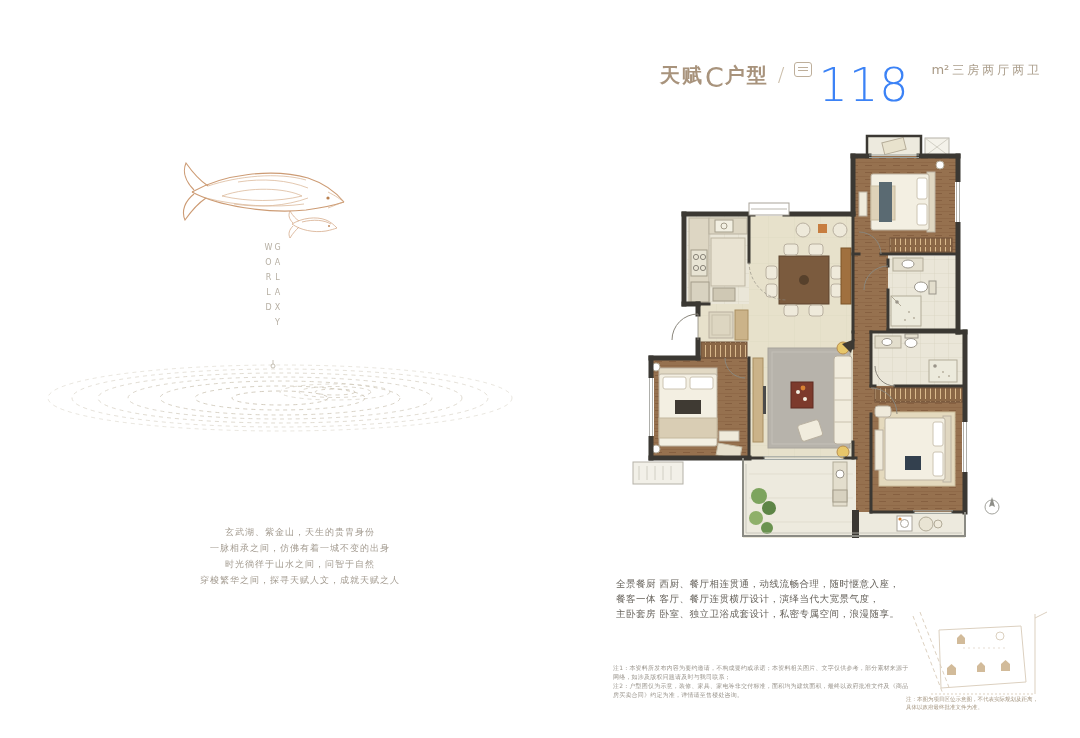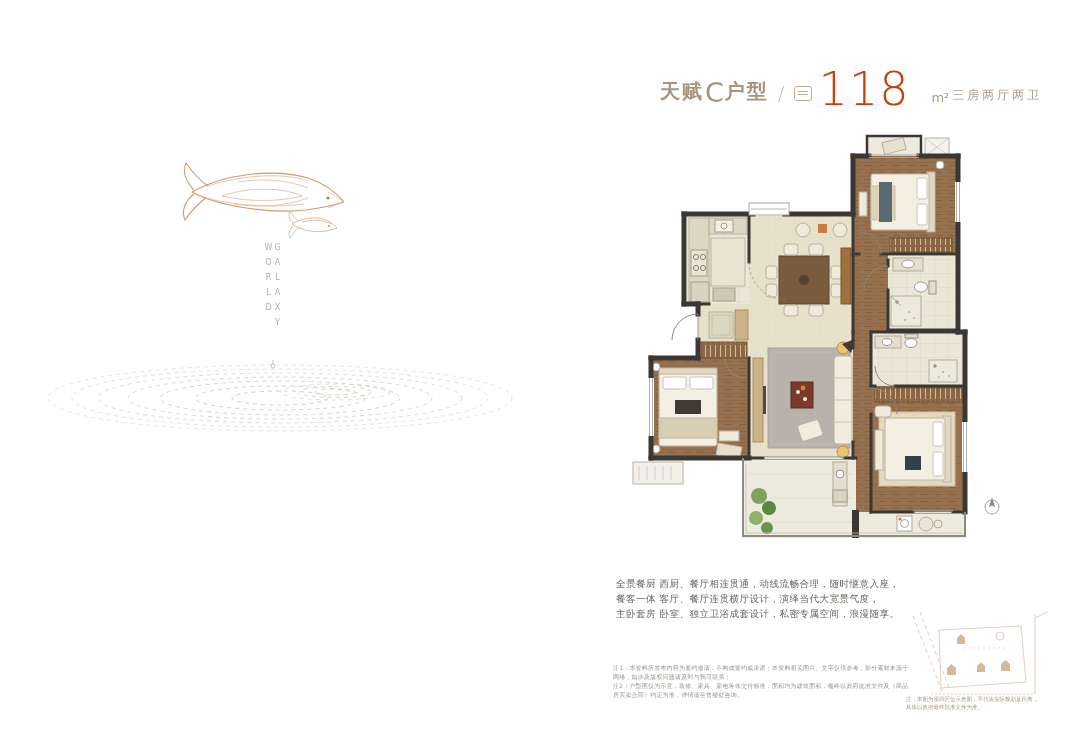--- a/index.html
+++ b/index.html
@@ -1,27 +1,27 @@
 <!DOCTYPE html>
 <html><head>
 <meta charset="utf-8">
 <style>
   html,body{margin:0;padding:0;background:#fff;}
   .poster{position:relative;width:1080px;height:738px;background:#ffffff;overflow:hidden;
           font-family:"DejaVu Sans","Liberation Sans",sans-serif;}
   .abs{position:absolute;}
   
-  .hdr{left:660px;top:62px;height:50px;display:flex;align-items:flex-end;color:#a8937c;}
+  .hdr{left:660px;top:62px;height:50px;display:flex;color:#a8937c;}
   .hdr .tp{font-size:20px;font-weight:600;letter-spacing:2px;margin-bottom:7px;}
   .hdr .tv{font-size:27px;font-weight:500;margin-bottom:4px;padding:0 1px;}
   .hdr .sep{font-size:20px;color:#cbbda9;margin:0 9px 7px 9px;font-weight:300;}
   .hdr .badge{width:16px;height:13px;border:1px solid #b3a28a;border-radius:3px;margin:0 7px 11px 0;position:relative;opacity:.85;}
   .hdr .badge i{position:absolute;left:3px;right:3px;height:1px;background:#b3a28a;display:block;}
   .hdr .badge i.l1{top:4px;} .hdr .badge i.l2{top:7px;}
-  .hdr .num{font-size:46px;font-weight:300;letter-spacing:1px;color:#c2410c;line-height:1;margin-bottom:0px;}
+  .hdr .num{font-size:46px;font-weight:300;letter-spacing:1px;color:#3b82f6;line-height:1;margin-bottom:0px;}
   .hdr .unit{font-size:13px;color:#a99a86;margin:0 0 7px 22px;}
   .hdr .rooms{font-size:12px;color:#ab9e8c;letter-spacing:3px;margin:0 0 8px 3px;}
   
   .galaxy{left:264px;top:243px;writing-mode:vertical-rl;text-orientation:upright;
           font-size:8px;letter-spacing:6px;color:#b6afa3;height:150px;}
   .big-title{left:191px;top:468px;font-size:30px;letter-spacing:12px;color:#868077;font-weight:400;}
   .poem{left:170px;top:524px;width:260px;text-align:center;font-size:9px;line-height:16px;
         color:#a39b90;letter-spacing:1px;}
   
   .desc{left:616px;top:576px;width:305px;font-size:9.5px;line-height:15px;color:#67635c;letter-spacing:.5px;}
@@ -86,20 +86,26 @@
       <ellipse cx="250" cy="38" rx="208" ry="29" opacity=".55"></ellipse>
       <ellipse cx="250" cy="38" rx="232" ry="33" opacity=".45"></ellipse>
       <ellipse cx="305" cy="32" rx="20" ry="3" opacity=".8"></ellipse>
       <ellipse cx="305" cy="32" rx="36" ry="5.5" opacity=".7"></ellipse>
       <ellipse cx="305" cy="32" rx="55" ry="8" opacity=".6"></ellipse>
     </g>
     <circle cx="243" cy="6" r="2" fill="none" stroke="#b9b1a2" stroke-width="0.8"></circle>
     <path d="M243,0 L243,4" stroke="#b9b1a2" stroke-width="0.8"></path>
   </svg>
 
+  <div class="abs poem">
+    <div>玄武湖、紫金山，天生的贵胄身份</div>
+    <div>一脉相承之间，仿佛有着一城不变的出身</div>
+    <div>时光徜徉于山水之间，问智于自然</div>
+    <div>穿梭繁华之间，探寻天赋人文，成就天赋之人</div>
+  </div>
 
   <svg class="abs" style="left:613px;top:134px;" width="366" height="414" viewBox="0 0 366 414" shape-rendering="geometricPrecision">
     <defs>
       <pattern id="wood" width="14" height="7" patternUnits="userSpaceOnUse">
         <rect width="14" height="7" fill="#96714f"></rect>
         <path d="M0,0 H14 M0,3.5 H7" stroke="#80593b" stroke-width="0.7"></path>
       </pattern>
       <pattern id="tile" width="14" height="14" patternUnits="userSpaceOnUse">
         <rect width="14" height="14" fill="#eae6d8"></rect>
         <path d="M14,0 V14 M0,14 H14" stroke="#d8d2bf" stroke-width="0.7"></path>

